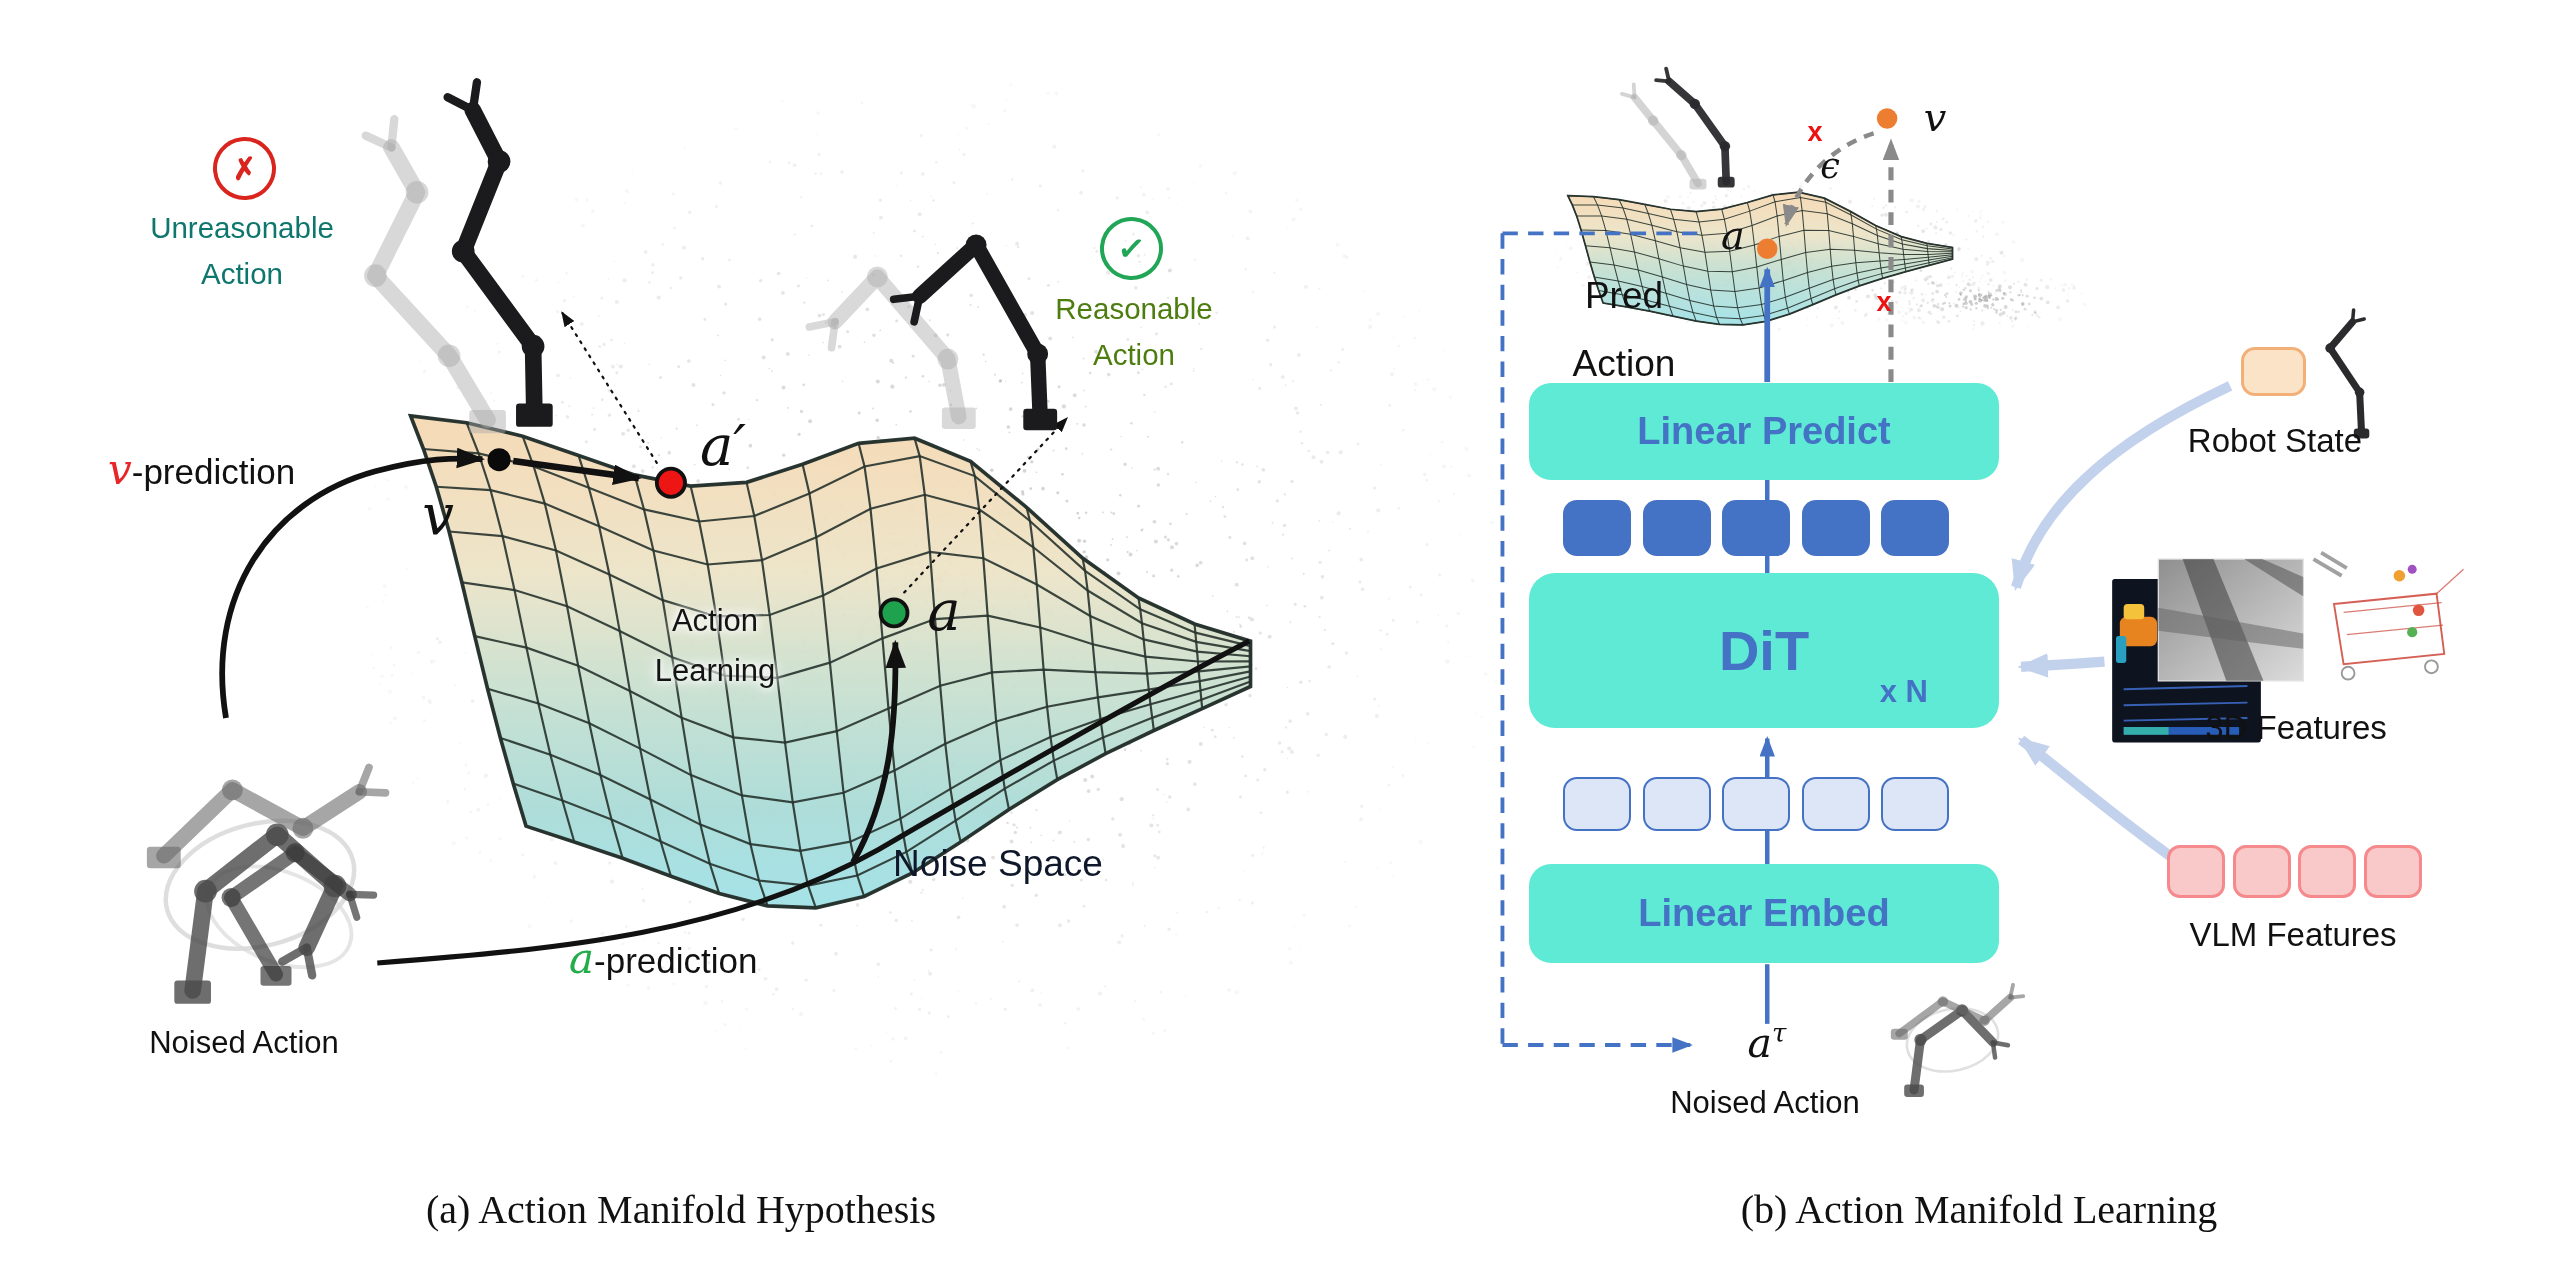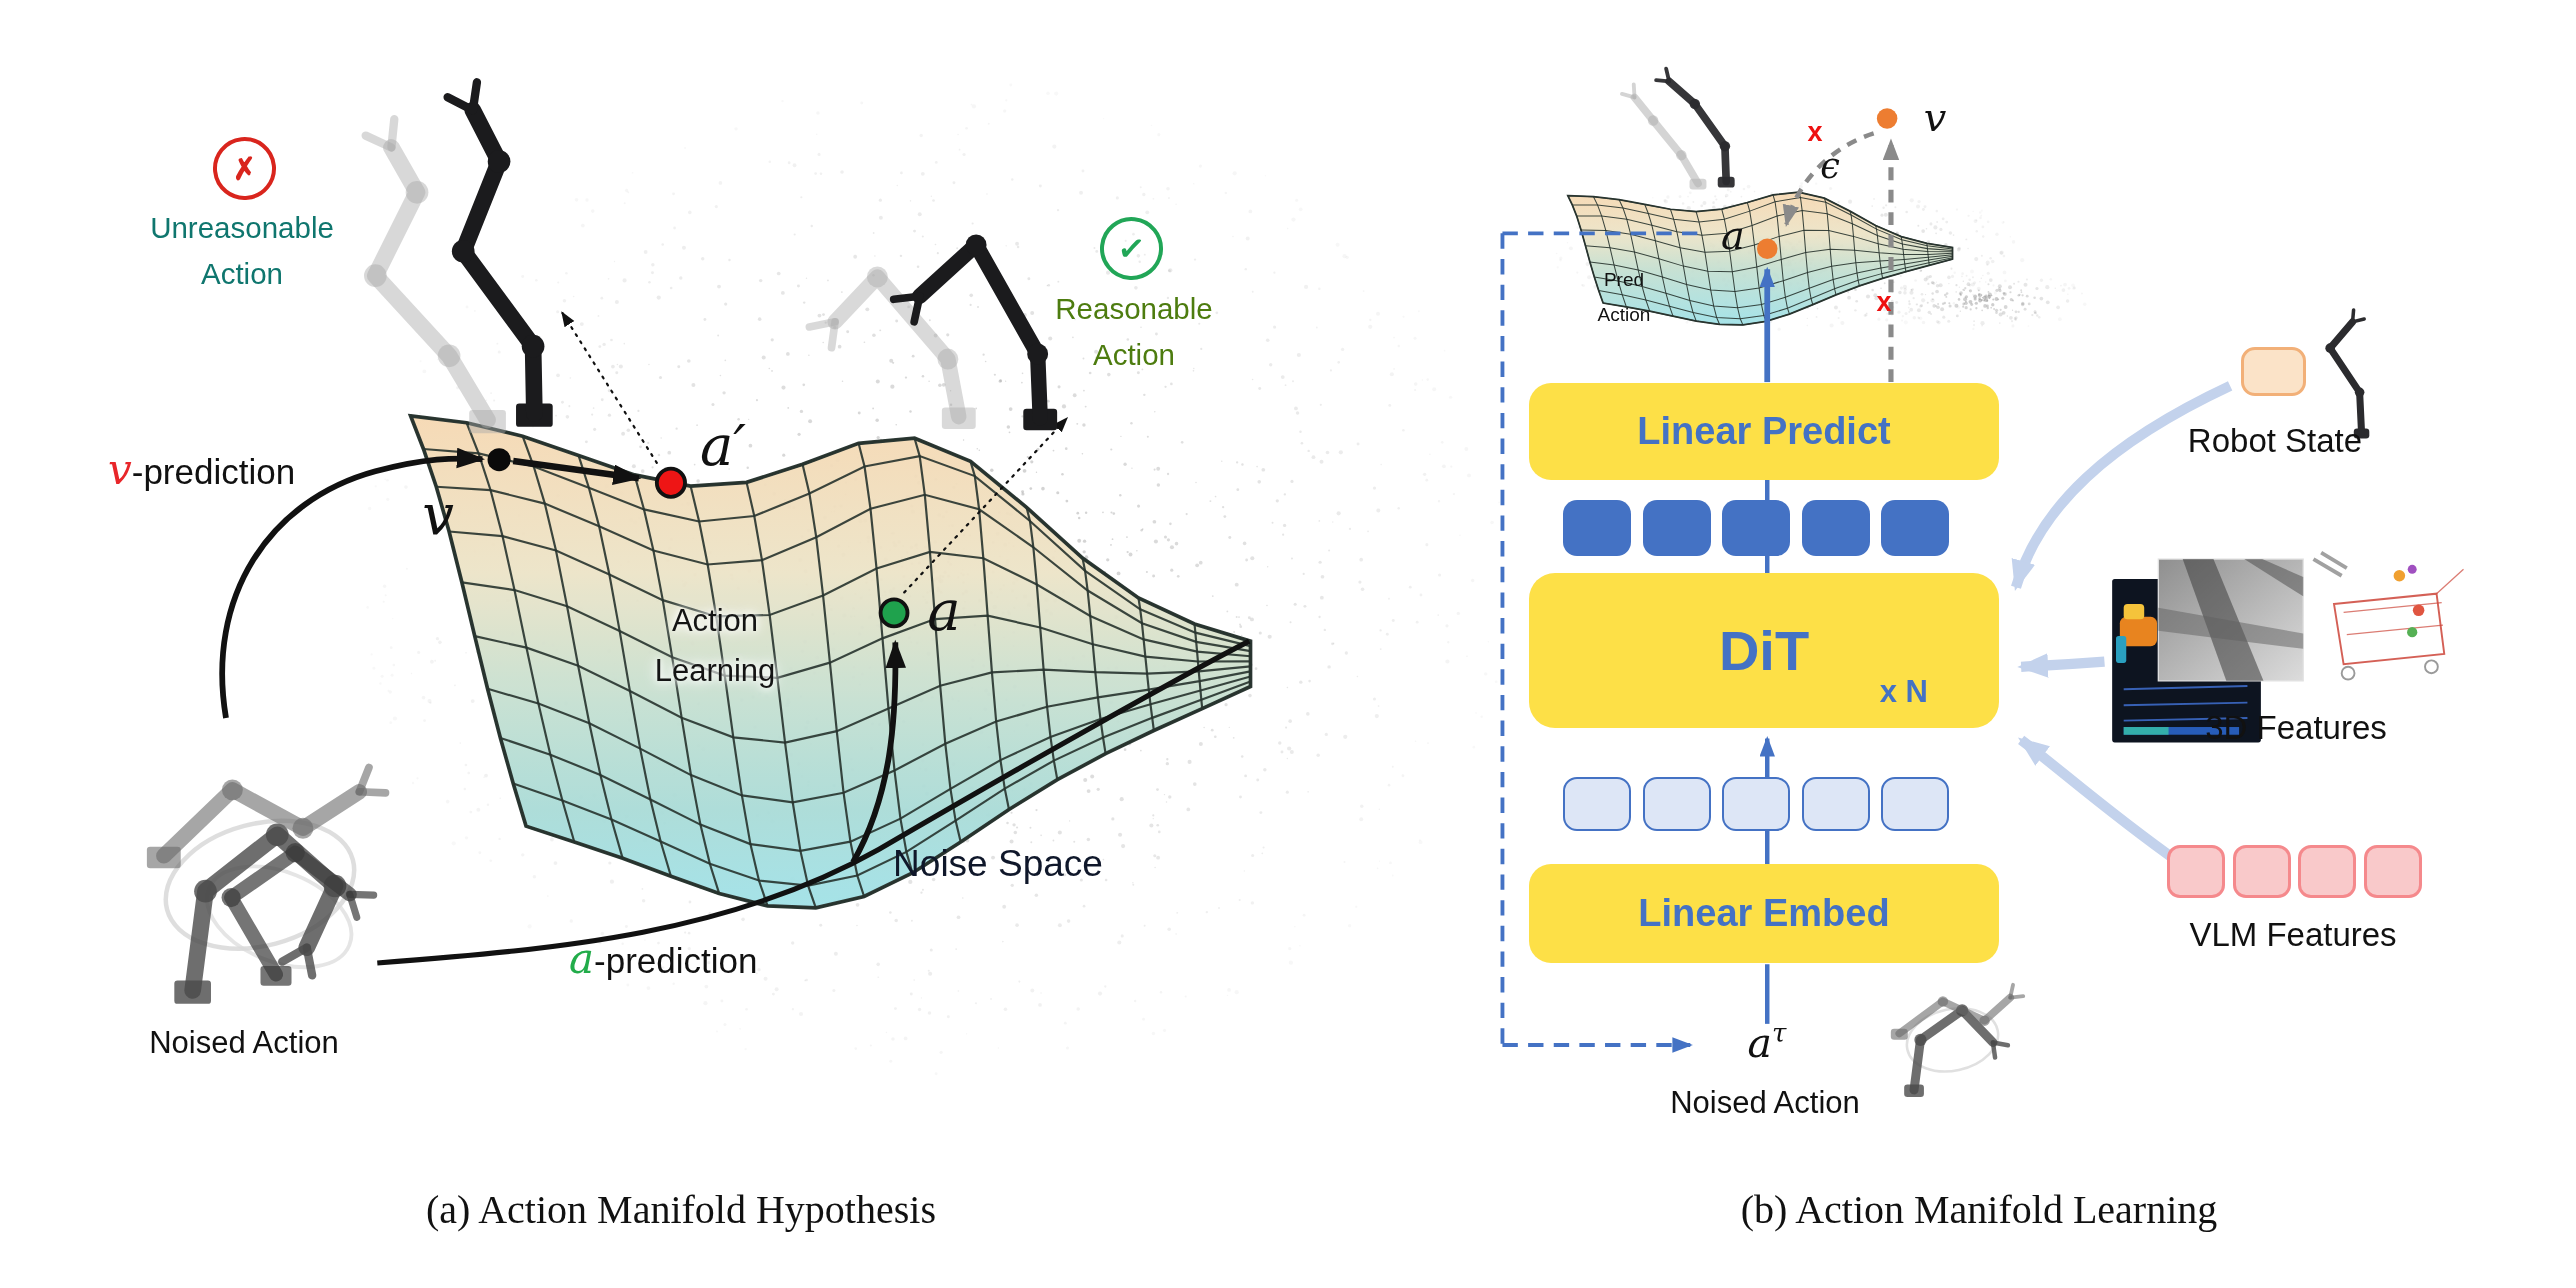--- a/index.html
+++ b/index.html
@@ -7,21 +7,21 @@
           font-family:"Liberation Sans",sans-serif;color:#111;}
   svg.art{position:absolute;left:0;top:0;z-index:1;}
   .lbl{position:absolute;z-index:5;white-space:nowrap;}
   .ctr{transform:translateX(-50%);text-align:center;}
   .math{font-family:"DejaVu Serif",serif;font-style:italic;}
   .sans{font-family:"Liberation Sans",sans-serif;}
   .serifcap{font-family:"Liberation Serif",serif;}
   .glow{text-shadow:0 0 6.4px #fff,0 0 11.5px #fff,0 0 16.7px #fff;}
   .badge{position:absolute;z-index:5;width:55px;height:55px;border-radius:50%;
          display:flex;align-items:center;justify-content:center;font-weight:bold;}
-  .bluebox{position:absolute;z-index:4;background:#fde047;border-radius:22px;
+  .bluebox{position:absolute;z-index:4;background:#5eead4;border-radius:22px;
            display:flex;align-items:center;justify-content:center;
            color:#4472c4;font-weight:bold;}
   .tokrow{position:absolute;z-index:4;display:flex;}
   .tk{box-sizing:border-box;border-radius:14px;}
   .tk-dark{width:68px;height:56px;background:#4472c4;margin-right:11.5px;}
   .tk-light{width:68px;height:54px;background:#dde6f6;border:2.6px solid #4472c4;margin-right:11.5px;}
   .tk-vlm{width:58px;height:53px;background:#f9c9ca;border:3.2px solid #f5898c;border-radius:13px;margin-right:7.7px;}
   .tk-state{position:absolute;z-index:4;width:65px;height:49px;background:#fbe3c8;border:3.2px solid #f2b078;border-radius:14px;box-sizing:border-box;}
 </style>
 </head>
@@ -2638,21 +2638,21 @@
 <div class="lbl ctr" style="left:244px;top:1025px;font-size:31px;">
   <span>Noised Action</span></div>
 
 <div class="lbl" style="left:569px;top:934px;font-size:35px;">
   <span class="math" style="font-size:42px;color:#22ac4a;">a</span><span class="sans">-prediction</span>
 </div>
 
 <div class="lbl ctr serifcap" style="left:681px;top:1186px;font-size:40px;">
   <span>(a) Action Manifold Hypothesis</span></div>
 
-<div class="lbl ctr" style="left:1624px;top:262px;font-size:19px;line-height:1.85;">
+<div class="lbl ctr" style="left:1624px;top:262px;font-size:37px;line-height:1.85;">
   <div>Pred</div>
   <div>Action</div>
 </div>
 <div class="lbl ctr math" style="left:1733px;top:212px;font-size:40px;">
   <span>a</span></div>
 <div class="lbl ctr math" style="left:1935px;top:94px;font-size:40px;">
   <span>v</span></div>
 <div class="lbl ctr math" style="left:1830px;top:146px;font-size:35px;">
   <span>ϵ</span></div>
 <div class="lbl ctr" style="left:1815px;top:117px;font-size:27px;font-weight:bold;color:#ee1111;">

